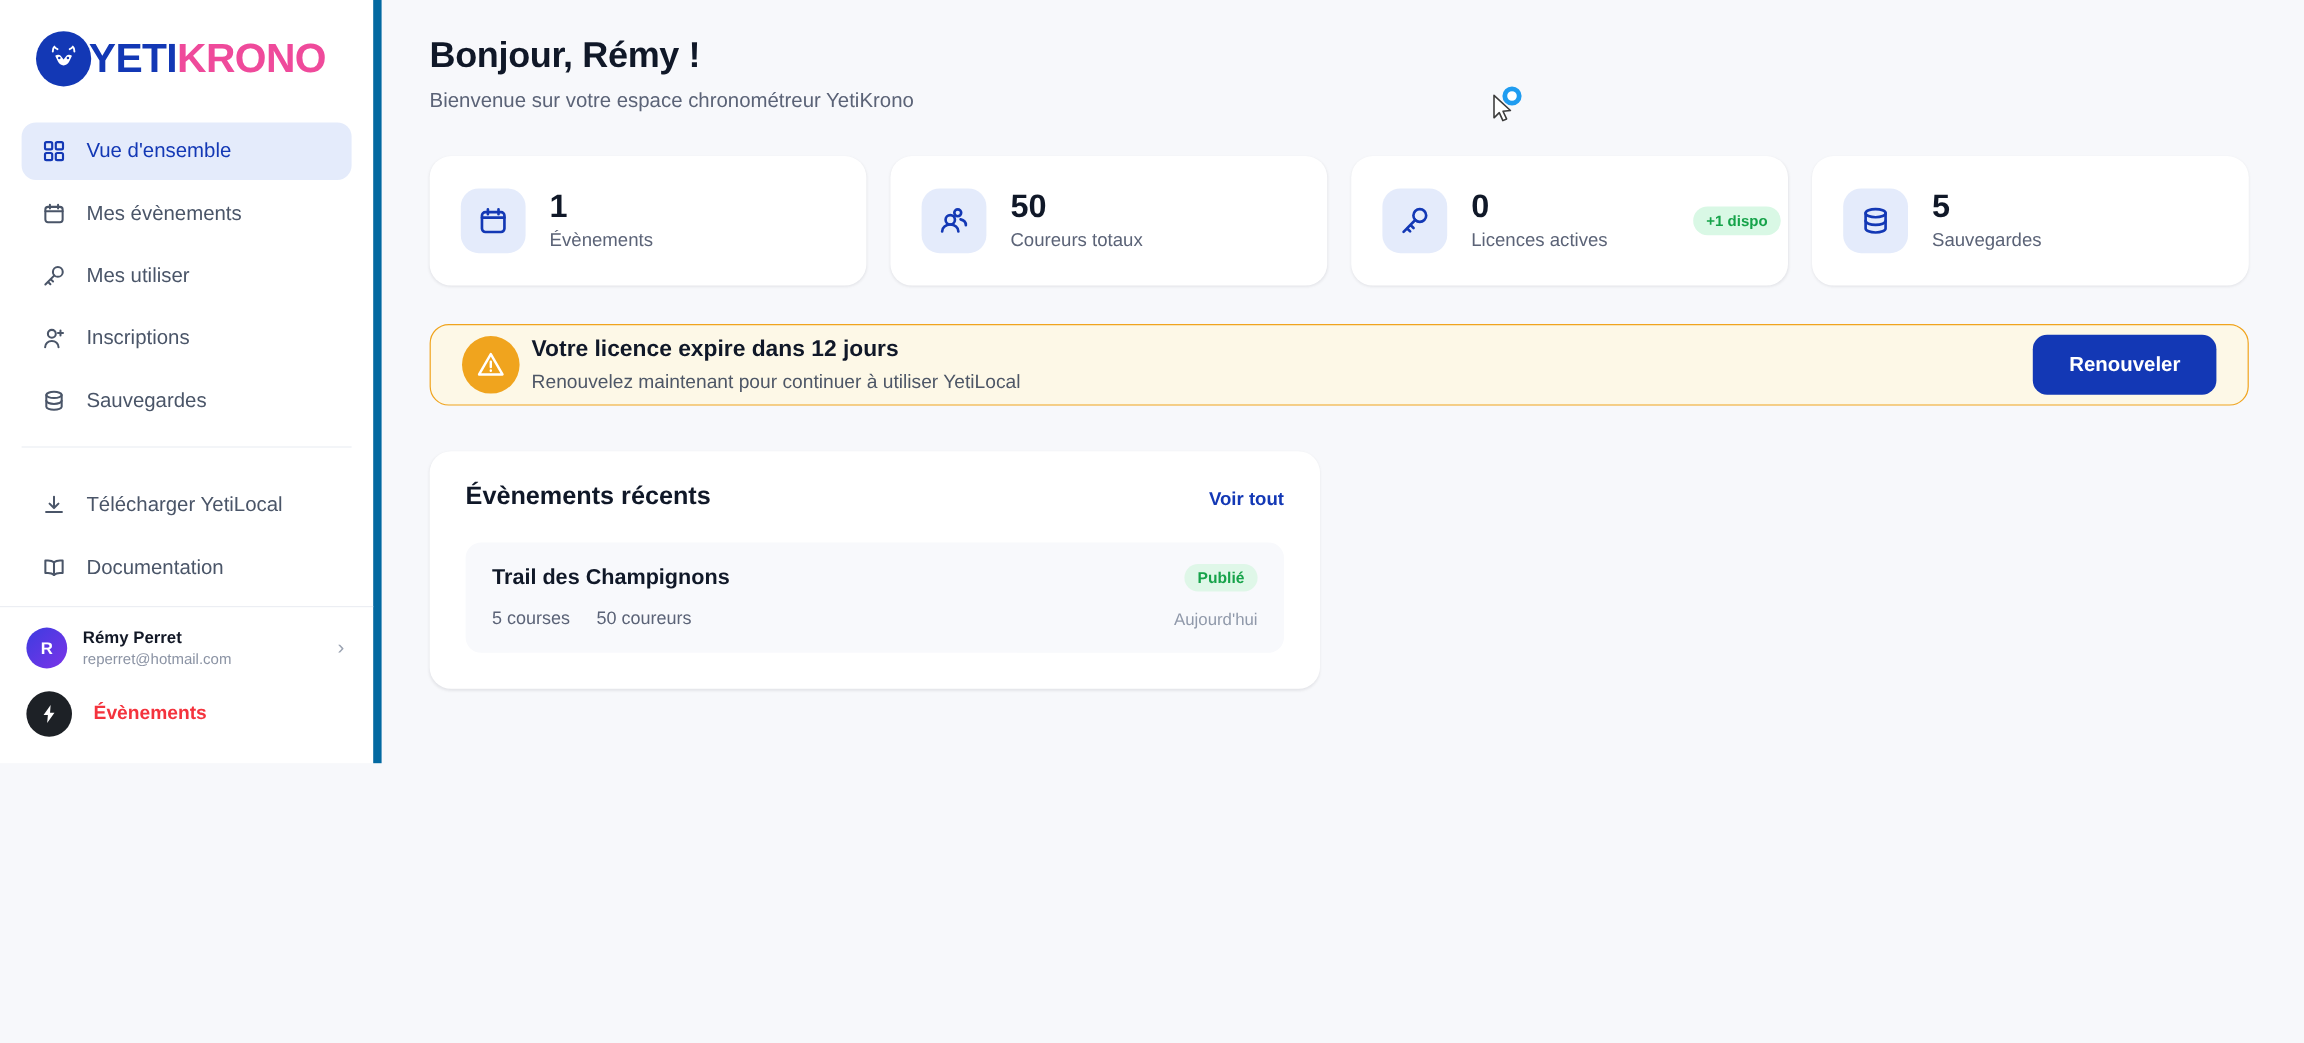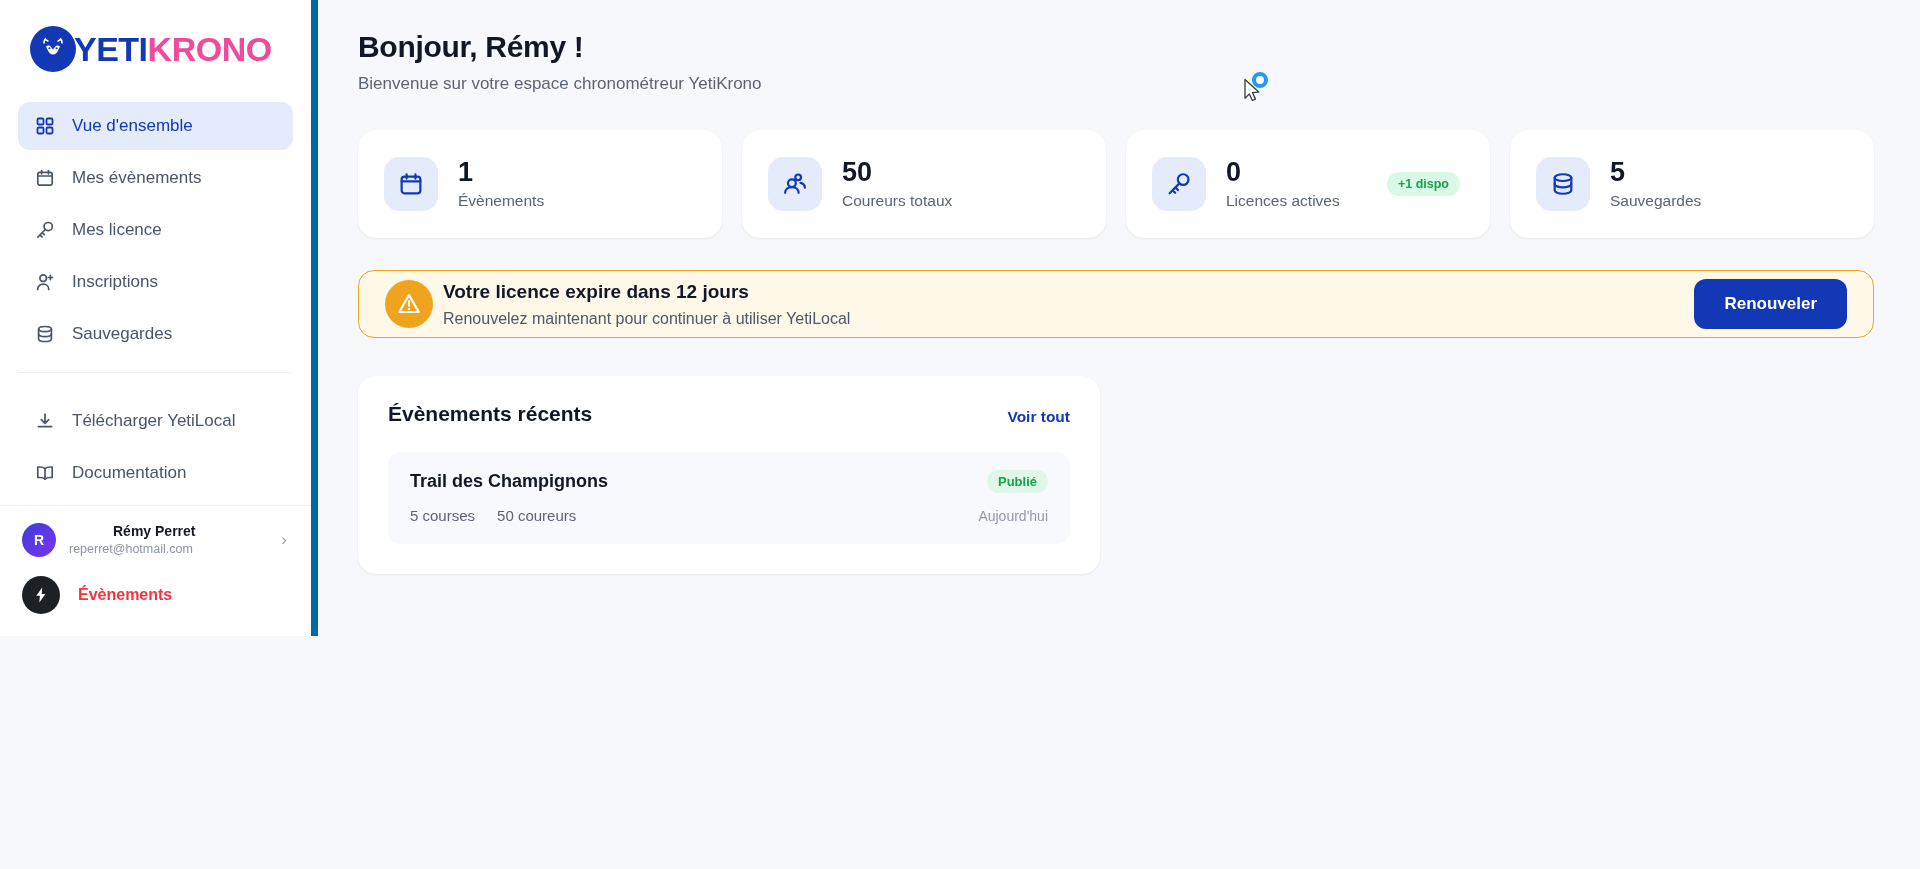--- a/index.html
+++ b/index.html
@@ -59,21 +59,21 @@
     display: flex; align-items: center; gap: 13px;
     padding: 16px 18px 10px 22px; cursor: pointer;
   }
   .avatar {
     width: 34px; height: 34px; border-radius: 50%;
     background: linear-gradient(135deg,#3d3ce0 0%, #7b34e8 100%);
     color:#fff; font-size: 14px; font-weight: 700;
     display:flex; align-items:center; justify-content:center; flex:0 0 34px;
   }
   .user-meta { flex: 1 1 auto; min-width: 0; }
-  .user-name { font-size: 14px; font-weight: 700; color: #121826; line-height: 1.35; margin-left: 44px; }
+  .user-name { font-size: 14px; font-weight: 700; color: #121826; line-height: 1.35; }
   .user-mail { font-size: 12.5px; color: #8b93a4; line-height: 1.35; white-space: nowrap; overflow:hidden; text-overflow:ellipsis; }
   .chev { color: #9aa2b1; font-size: 17px; padding-right: 6px; }
 
   .logout-row {
     display: flex; align-items: center; gap: 18px;
     padding: 8px 18px 22px 22px;
   }
   .bolt-badge {
     width: 38px; height: 38px; border-radius: 50%;
     background: #1d2126; display:flex; align-items:center; justify-content:center;
@@ -95,21 +95,21 @@
     position: relative;
   }
   .stat-ico {
     width: 54px; height: 54px; border-radius: 15px;
     background: #e4ebfb; display:flex; align-items:center; justify-content:center;
     flex: 0 0 54px;
   }
   .stat-num { font-size: 27px; font-weight: 800; color: #101828; line-height: 1.05; }
   .stat-lbl { font-size: 15.5px; color: #5b6377; margin-top: 6px; }
   .stat-badge {
-    position: absolute; right: 30px; top: 50%; transform: translateY(-50%);
+    position: absolute; right: 6px; top: 50%; transform: translateY(-50%);
     background: #d9f8e5; color: #16a34a;
     font-size: 12.5px; font-weight: 700;
     padding: 5px 11px; border-radius: 999px;
   }
 
   .alert {
     margin-top: 32px;
     background: #fdf8e7; border: 1.5px solid #f0a41e;
     border-radius: 16px; height: 68px;
     display: flex; align-items: center; gap: 10px;
@@ -205,21 +205,21 @@
         <span>Mes évènements</span>
       </div>
 
       <div class="nav-item">
         <span class="ico">
           <svg width="20" height="20" viewBox="0 0 20 20" fill="none" stroke="#4a5568" stroke-width="1.7" stroke-linecap="round" stroke-linejoin="round">
             <circle cx="13.2" cy="6.6" r="4.1"></circle>
             <path d="M10.3 9.5l-7.5 7.6M5 14.8l2 2M7.2 12.6l2 2"></path>
           </svg>
         </span>
-        <span>Mes licence</span>
+        <span>Mes utiliser</span>
       </div>
 
       <div class="nav-item">
         <span class="ico">
           <svg width="20" height="20" viewBox="0 0 20 20" fill="none" stroke="#4a5568" stroke-width="1.7" stroke-linecap="round" stroke-linejoin="round">
             <circle cx="8.2" cy="6.2" r="3.3"></circle>
             <path d="M2.6 17.4c0-3.1 2.5-5.2 5.6-5.2s5.6 2.1 5.6 5.2"></path>
             <path d="M15.4 3.4v4.2M13.3 5.5h4.2"></path>
           </svg>
         </span>

